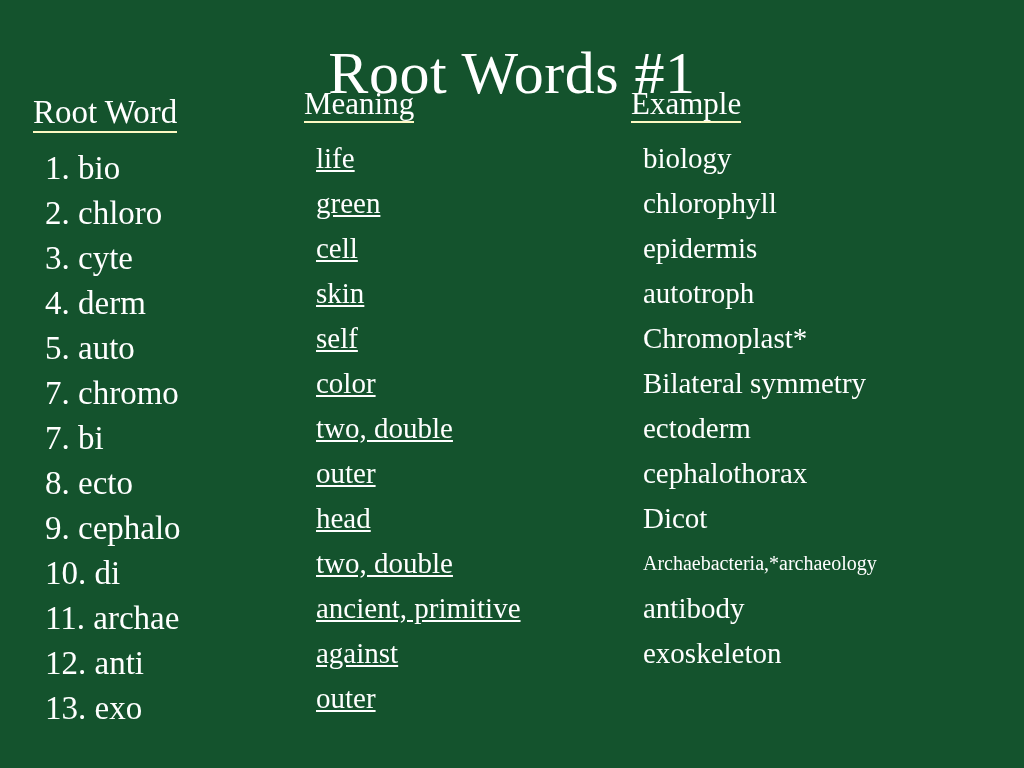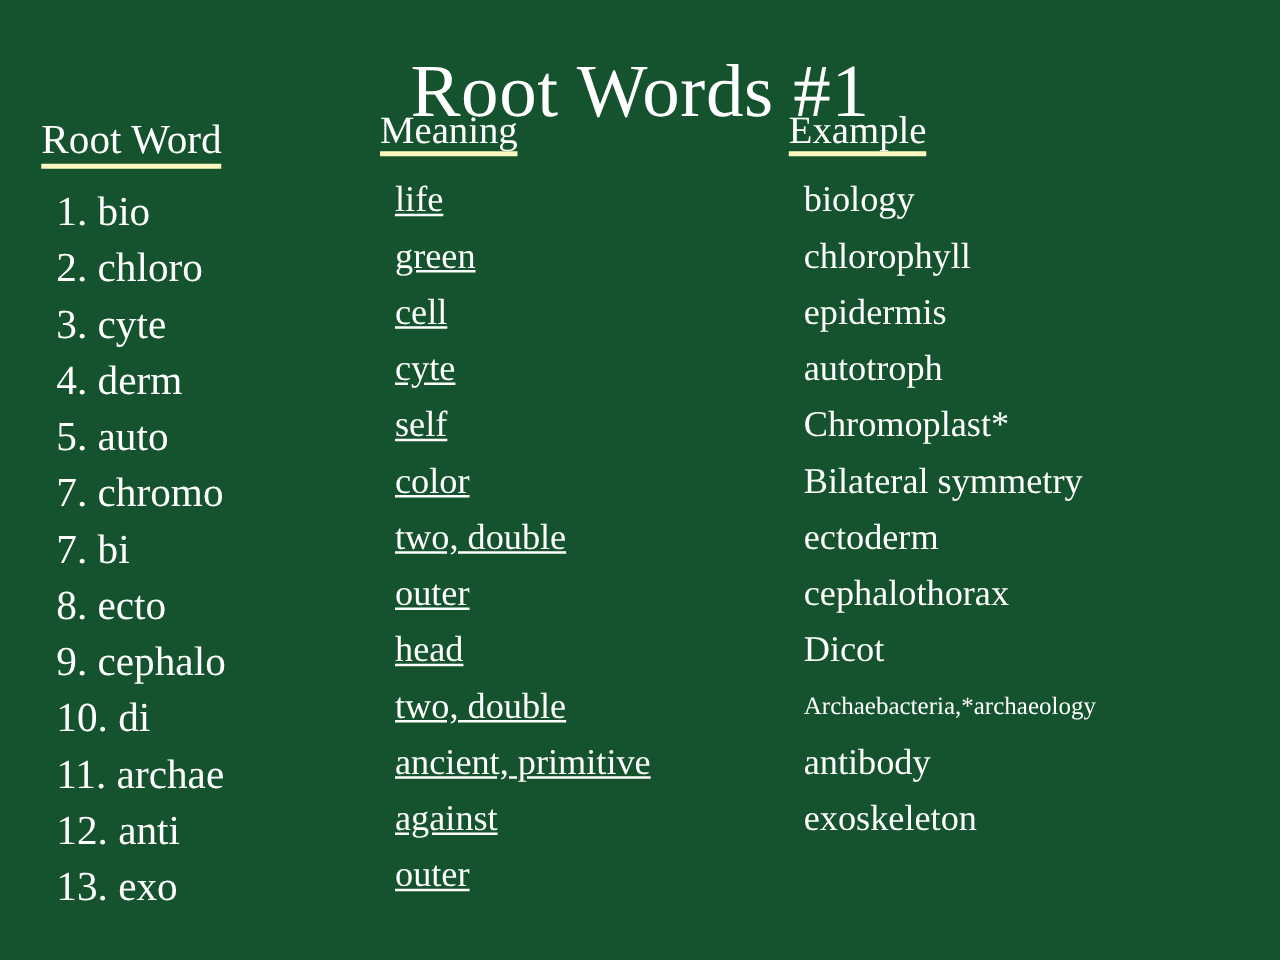--- a/index.html
+++ b/index.html
@@ -63,21 +63,21 @@
 
   .col-header {
     display: inline-block;
     font-size: 0;
     line-height: 0;
   }
   .col-header .hdr-text {
     font-size: 31px;
     line-height: 1.0;
     display: inline-block;
-    border-bottom: 4px solid #fef9c3;
+    border-bottom: 2px solid #fef9c3;
     padding-bottom: 2px;
     white-space: nowrap;
   }
   .col-root .col-header .hdr-text {
     font-size: 33px;
   }
 
   .cell-list {
     list-style: none;
     margin: 0;
@@ -154,21 +154,21 @@
   </div>
 
   <div class="column col-meaning">
     <div class="col-header">
       <span class="hdr-text">Meaning</span>
     </div>
     <ul class="cell-list">
       <li class="cell">life</li>
       <li class="cell">green</li>
       <li class="cell">cell</li>
-      <li class="cell">cyte</li>
+      <li class="cell">skin</li>
       <li class="cell">self</li>
       <li class="cell">color</li>
       <li class="cell">two, double</li>
       <li class="cell">outer</li>
       <li class="cell">head</li>
       <li class="cell">two, double</li>
       <li class="cell">ancient, primitive</li>
       <li class="cell">against</li>
       <li class="cell">outer</li>
     </ul>

